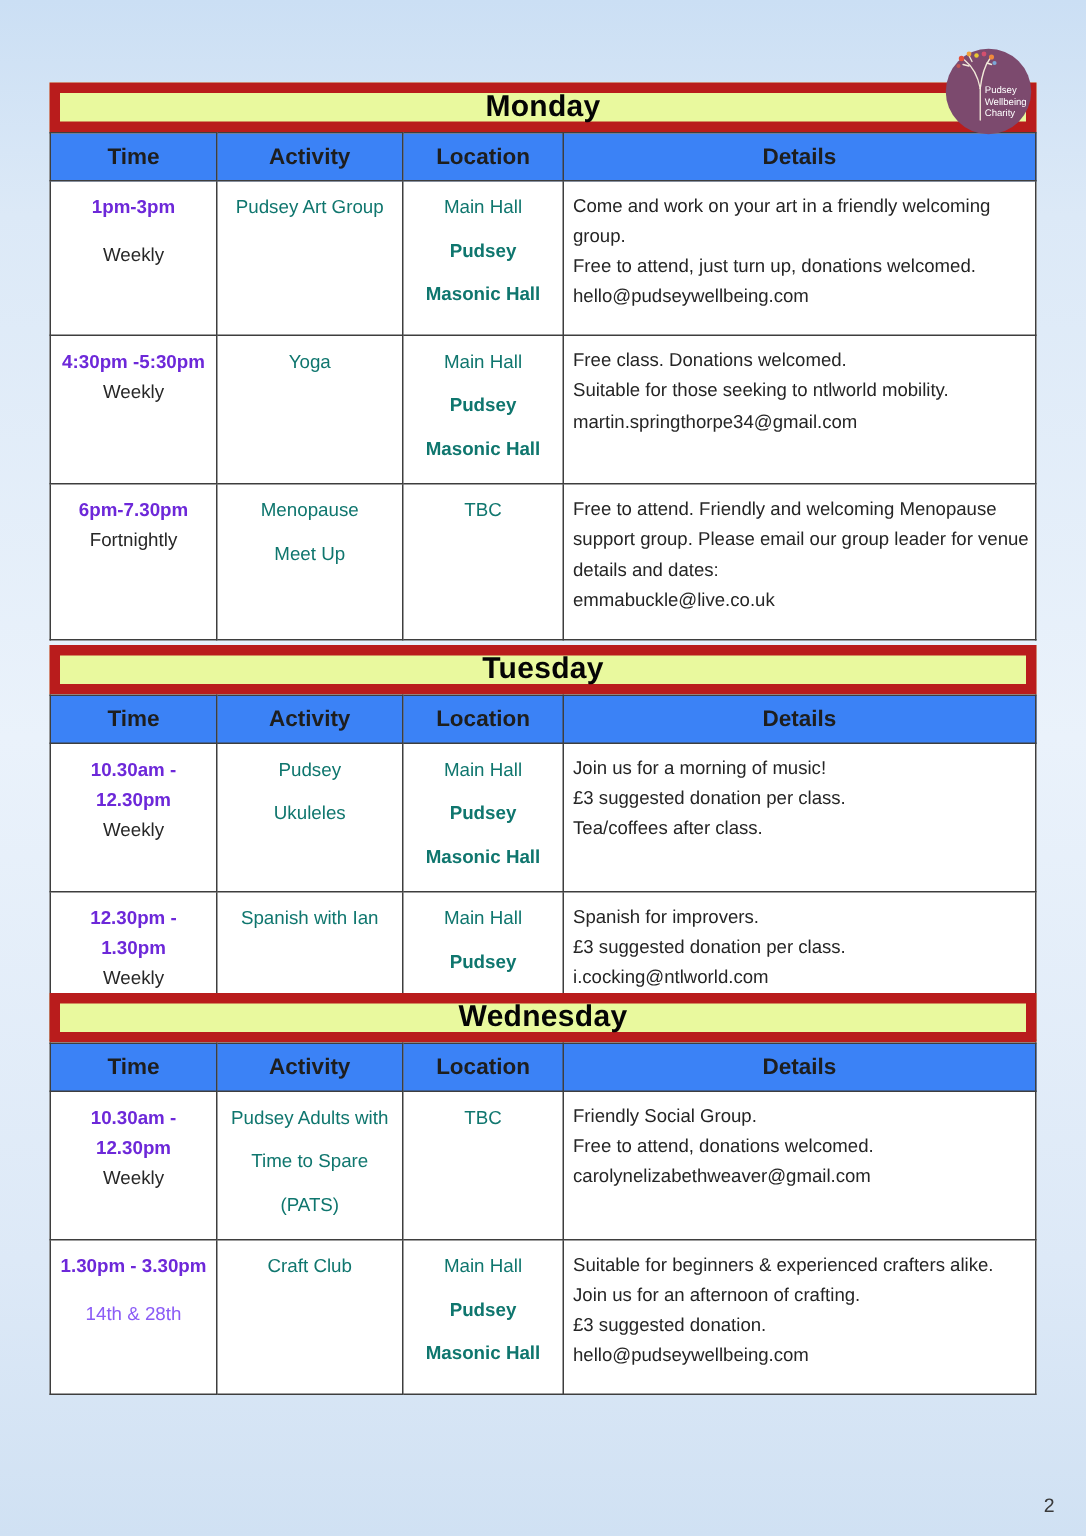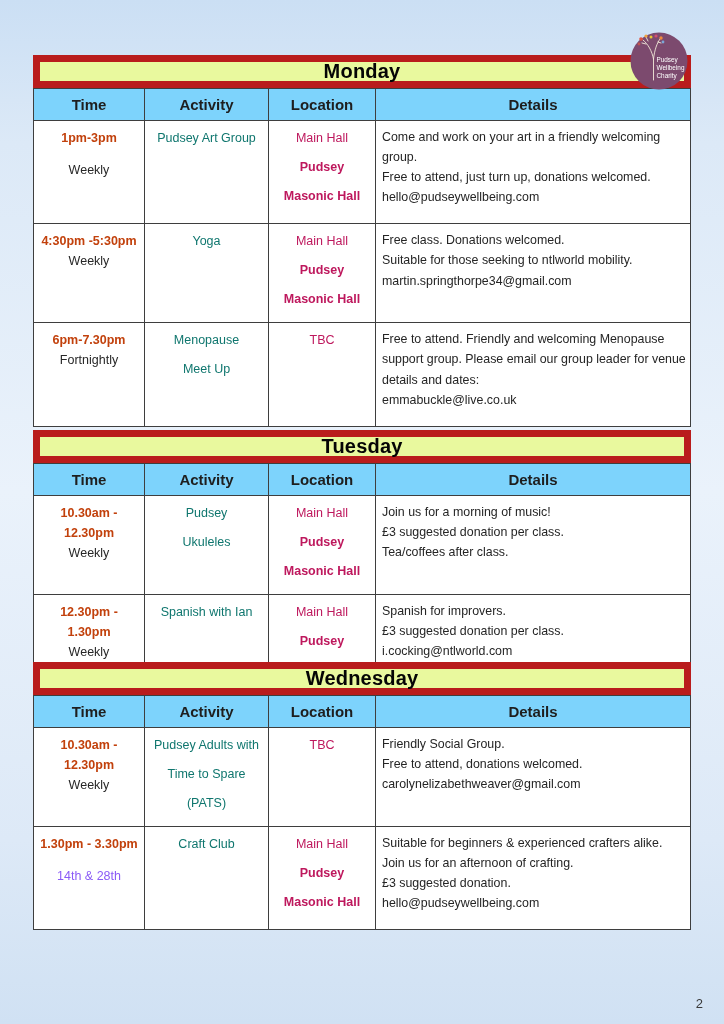--- a/index.html
+++ b/index.html
@@ -31,38 +31,38 @@
     background:#ffffff;
   }
   table.schedule col.c-time { width:111px; }
   table.schedule col.c-act  { width:124px; }
   table.schedule col.c-loc  { width:107px; }
   th {
     border:1px solid #3e3e3e;
     height:32px;
     font-size:15px; font-weight:bold; color:#1e1e1e;
     text-align:center; vertical-align:middle;
-    background:#7dd3fc;
+    background:#3b82f6;
   }
   td {
     border:1px solid #3e3e3e;
     vertical-align:top;
     padding:7px 4px 4px 4px;
     font-size:12.5px;
     background:#fff;
     text-align:center;
   }
   td.details { text-align:left; padding:6px 3px 16px 6px; }
   .line { line-height:1.6; }
-  .time-main { color:#c2410c; font-weight:bold; }
+  .time-main { color:#6d28d9; font-weight:bold; }
   .freq { color:#272727; }
   .freq.gap { margin-top:12px; }
   .freq.teal { color:#8b5cf6; }
   .act-line { margin-bottom:9px; color:#0f766e; }
-  .loc-line { color:#be185d; margin-bottom:9px; }
+  .loc-line { color:#0f766e; margin-bottom:9px; }
   .loc-line.bold { font-weight:bold; }
   .det-line { line-height:1.62; font-size:12.4px; color:#252525; }
 
   .logo {
     position:absolute; left:630px; top:32px;
     width:58px; height:58px; z-index:5;
   }
   .page-num {
     position:absolute; right:21px; bottom:13px;
     font-size:13px; color:#3a3a3a;

